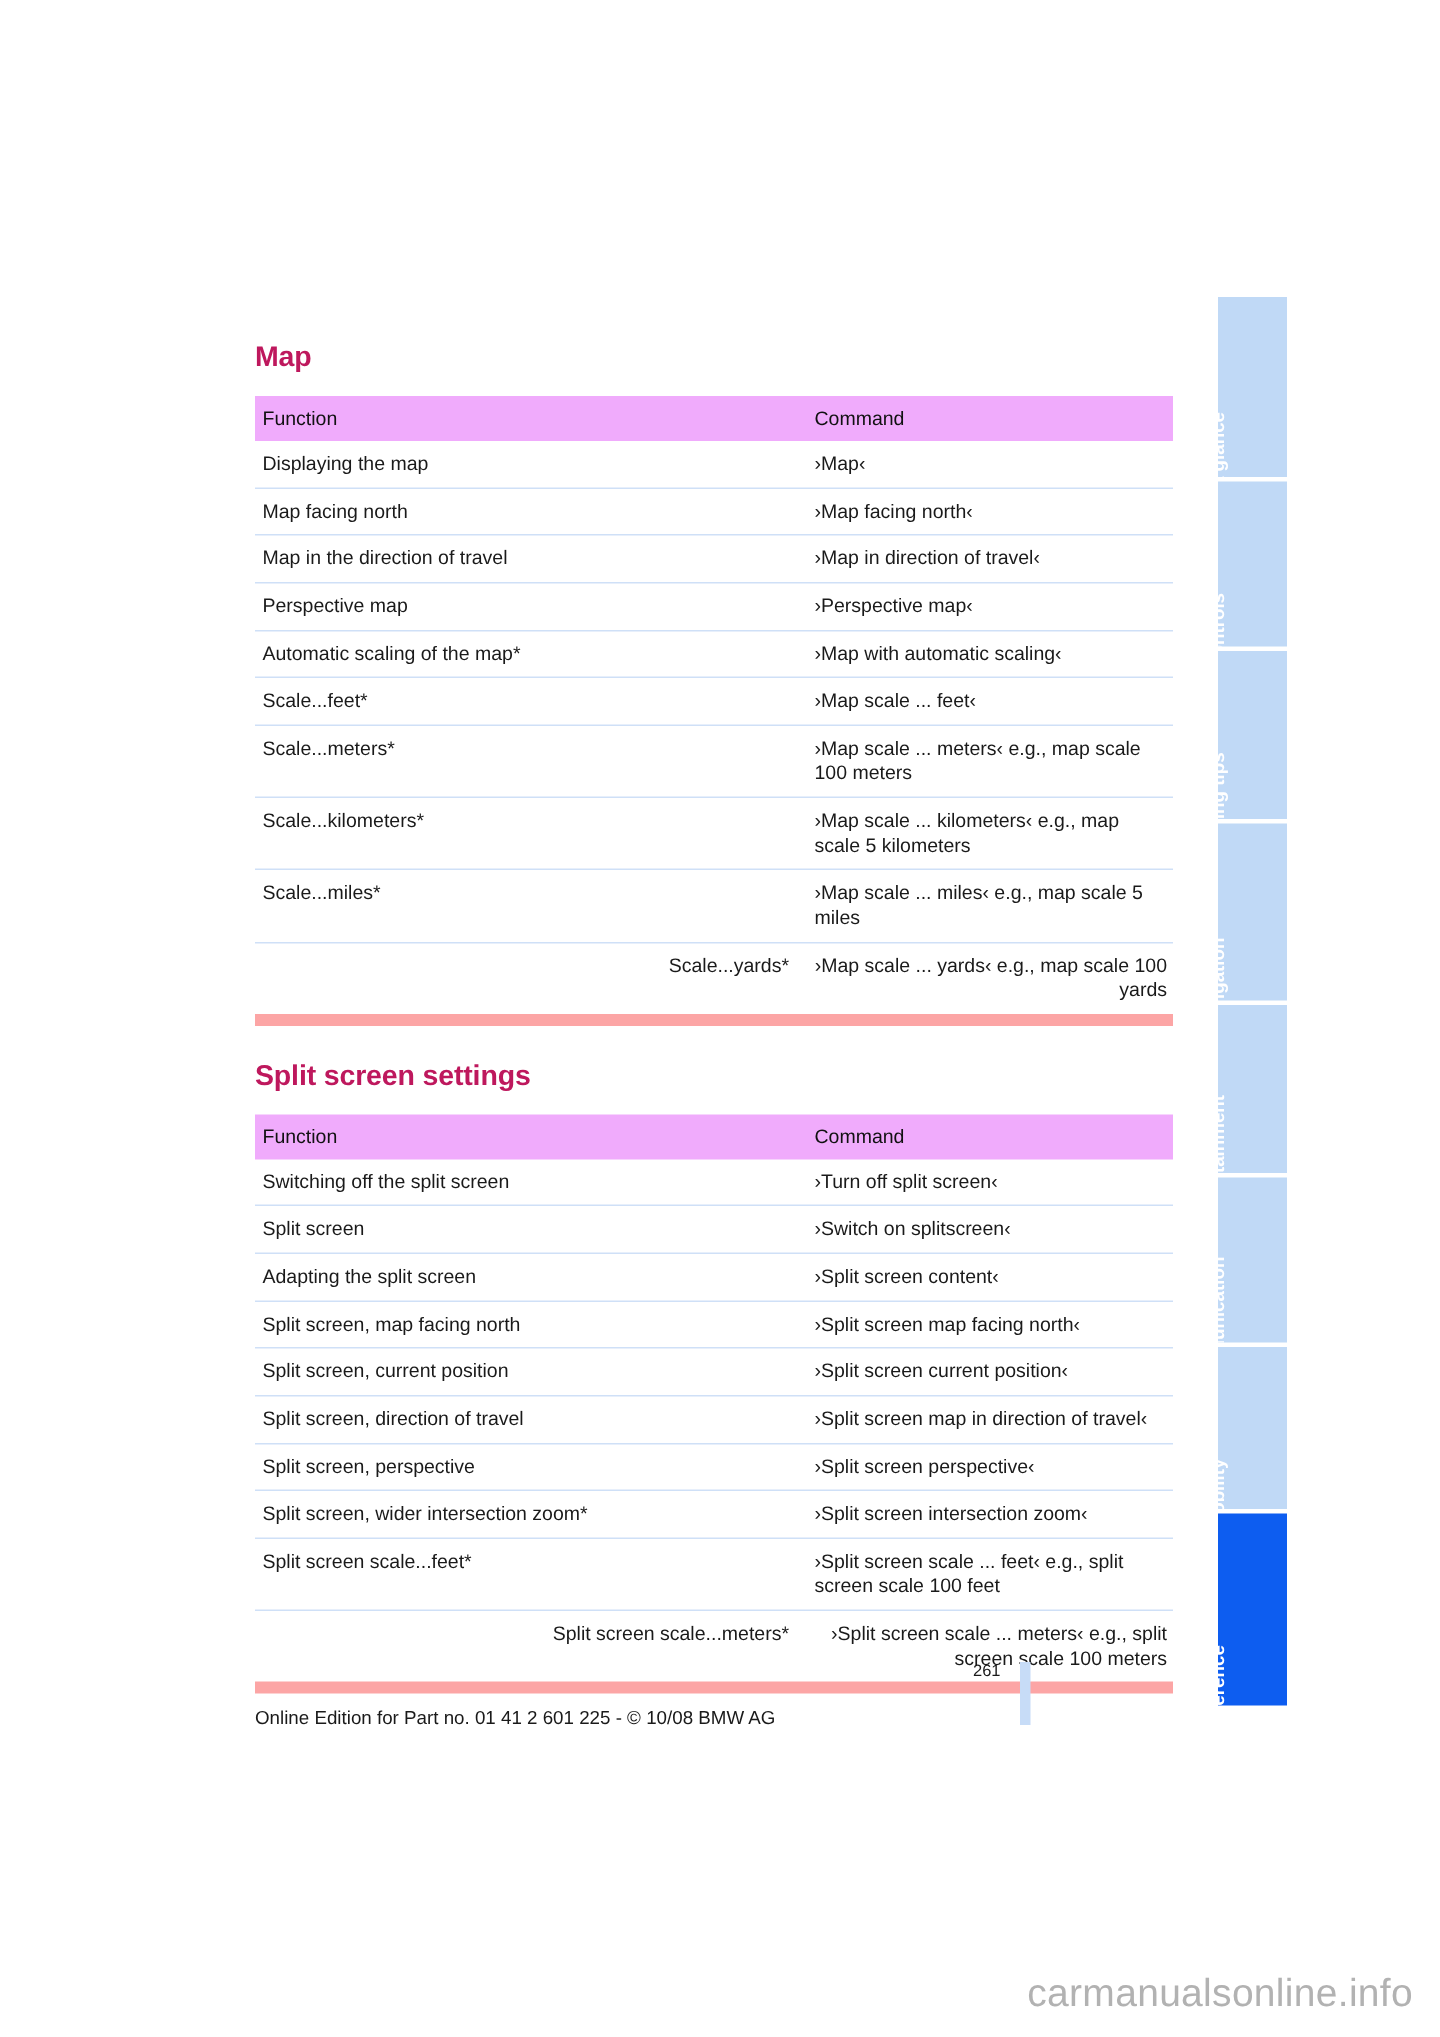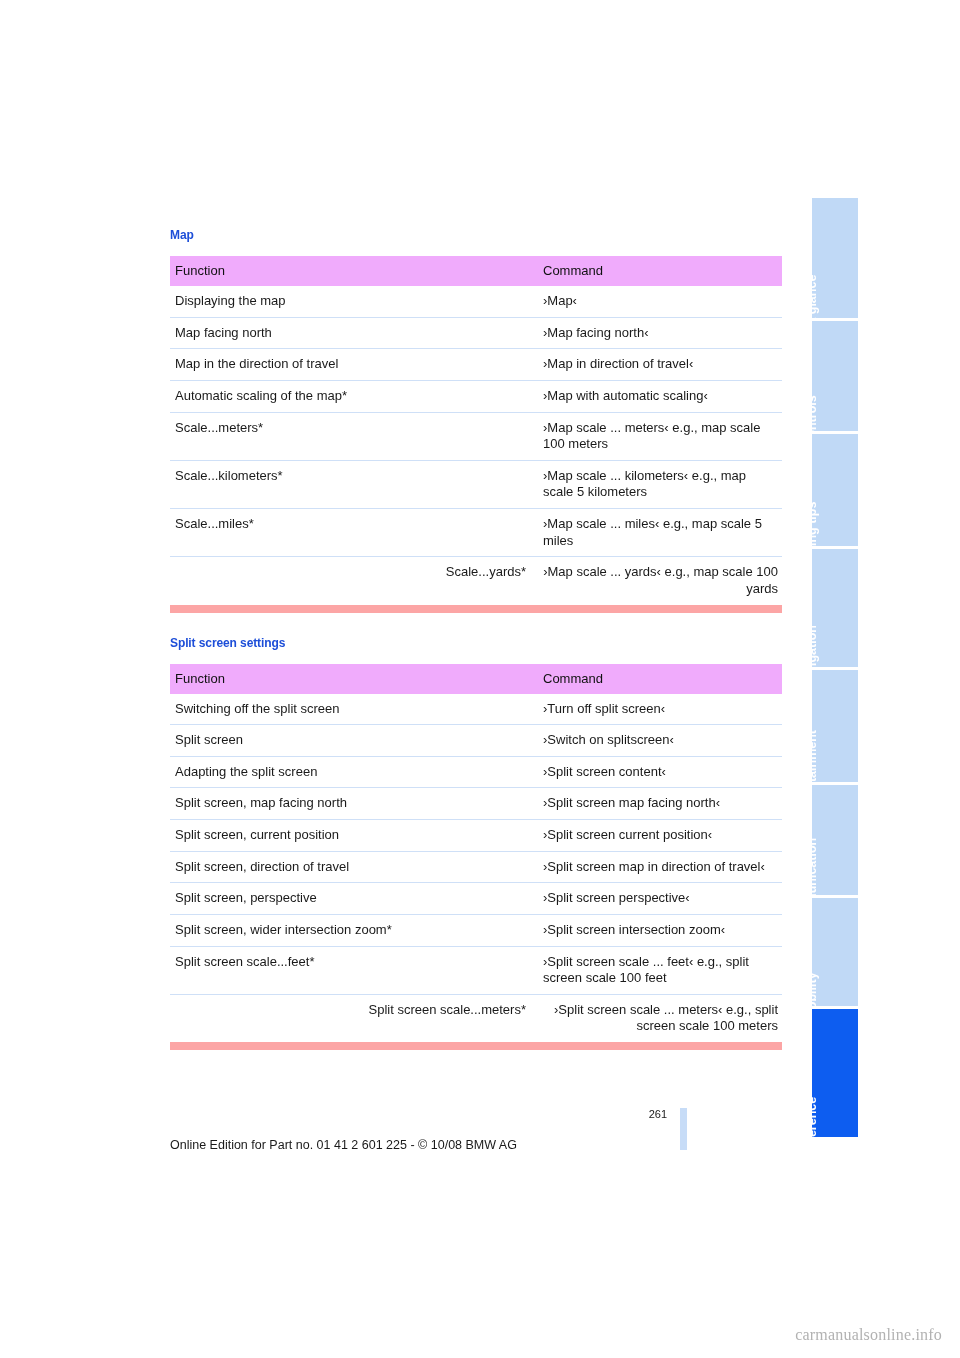--- a/index.html
+++ b/index.html
@@ -26,22 +26,22 @@
 
   
   #content {
     position: absolute;
     left: 170px;
     top: 228px;
     width: 612px;
   }
 
   .section-heading {
-    color: #1d4ed8;
-    font-size: 12px;
+    color: #be185d;
+    font-size: 19px;
     font-weight: bold;
     margin: 0 0 14px 0;
     letter-spacing: -0.1px;
   }
   .section-heading.second {
     margin-top: 23px;
   }
 
   .cmd-table {
     width: 612px;
@@ -140,24 +140,24 @@
     font-size: 12.5px;
     font-weight: bold;
     line-height: 46px;
   }
 
   
   #watermark {
     position: absolute;
     right: 18px;
     bottom: 14px;
-    font-size: 16px;
+    font-size: 26px;
     color: #b2b2b2;
     letter-spacing: 0.2px;
-    font-family: Liberation Serif, serif;
+    font-family: Liberation Sans, sans-serif;
   }
 </style>
 </head>
 <body>
 
 <div id="page">
 
   <div id="content">
 
     <h2 class="section-heading">Map</h2>
@@ -180,22 +180,30 @@
         </tr>
         <tr>
           <td class="func">Map facing north</td>
           <td class="cmd">›Map facing north‹</td>
         </tr>
         <tr>
           <td class="func">Map in the direction of travel</td>
           <td class="cmd">›Map in direction of travel‹</td>
         </tr>
         <tr>
+          <td class="func">Perspective map</td>
+          <td class="cmd">›Perspective map‹</td>
+        </tr>
+        <tr>
           <td class="func">Automatic scaling of the map*</td>
           <td class="cmd">›Map with automatic scaling‹</td>
+        </tr>
+        <tr>
+          <td class="func">Scale...feet*</td>
+          <td class="cmd">›Map scale ... feet‹</td>
         </tr>
         <tr>
           <td class="func">Scale...meters*</td>
           <td class="cmd">›Map scale ... meters‹ e.g., map scale 100 meters</td>
         </tr>
         <tr>
           <td class="func">Scale...kilometers*</td>
           <td class="cmd">›Map scale ... kilometers‹ e.g., map scale 5 kilometers</td>
         </tr>
         <tr>

